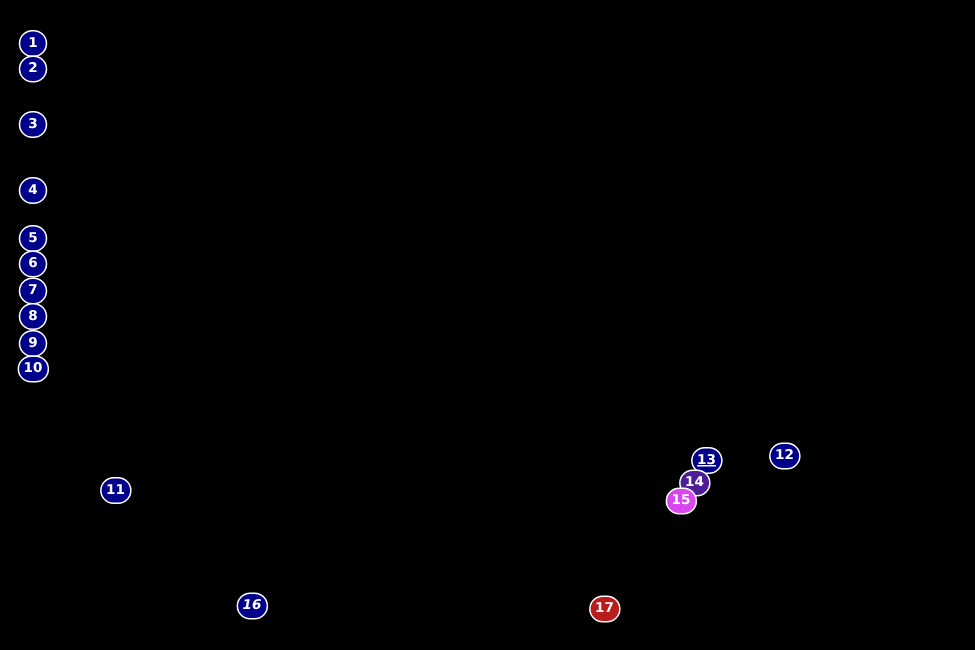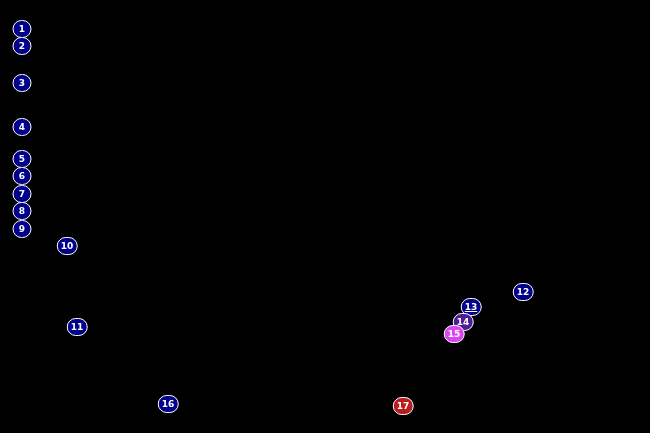--- a/index.html
+++ b/index.html
@@ -41,21 +41,21 @@
 
 <div class="mark-badge" style="left: 22px; top: 29px; background: rgb(0, 0, 139); border-color: rgb(255, 255, 255); color: rgb(255, 255, 255);">1</div>
     <div class="mark-badge" style="left: 22px; top: 46px; background: rgb(0, 0, 139); border-color: rgb(255, 255, 255); color: rgb(255, 255, 255);">2</div>
     <div class="mark-badge" style="left: 22px; top: 83px; background: rgb(0, 0, 139); border-color: rgb(255, 255, 255); color: rgb(255, 255, 255);">3</div>
     <div class="mark-badge" style="left: 22px; top: 127px; background: rgb(0, 0, 139); border-color: rgb(255, 255, 255); color: rgb(255, 255, 255);">4</div>
     <div class="mark-badge" style="left: 22px; top: 159px; background: rgb(0, 0, 139); border-color: rgb(255, 255, 255); color: rgb(255, 255, 255);">5</div>
     <div class="mark-badge" style="left: 22px; top: 176px; background: rgb(0, 0, 139); border-color: rgb(255, 255, 255); color: rgb(255, 255, 255);">6</div>
     <div class="mark-badge" style="left: 22px; top: 194px; background: rgb(0, 0, 139); border-color: rgb(255, 255, 255); color: rgb(255, 255, 255);">7</div>
     <div class="mark-badge" style="left: 22px; top: 211px; background: rgb(0, 0, 139); border-color: rgb(255, 255, 255); color: rgb(255, 255, 255);">8</div>
     <div class="mark-badge" style="left: 22px; top: 229px; background: rgb(0, 0, 139); border-color: rgb(255, 255, 255); color: rgb(255, 255, 255);">9</div>
-    <div class="mark-badge" style="left: 22px; top: 246px; background: rgb(0, 0, 139); border-color: rgb(255, 255, 255); color: rgb(255, 255, 255); margin-left: 45px;">10</div>
+    <div class="mark-badge" style="left: 22px; top: 246px; background: rgb(0, 0, 139); border-color: rgb(255, 255, 255); color: rgb(255, 255, 255);">10</div>
     <div class="mark-badge" style="left: 77px; top: 327px; background: rgb(0, 0, 139); border-color: rgb(255, 255, 255); color: rgb(255, 255, 255);">11</div>
-    <div class="mark-badge" style="left: 482px; top: 292px; background: rgb(0, 0, 139); border-color: rgb(255, 255, 255); color: rgb(255, 255, 255); margin-left: 41px;">12</div>
+    <div class="mark-badge" style="left: 482px; top: 304px; background: rgb(0, 0, 139); border-color: rgb(255, 255, 255); color: rgb(255, 255, 255); margin-left: 41px;">12</div>
     <div class="mark-badge" style="left: 471px; top: 307px; background: rgb(0, 0, 139); border-color: rgb(255, 255, 255); color: rgb(255, 255, 255); text-decoration: underline;">13</div>
     <div class="mark-badge" style="left: 463px; top: 322px; background: #4c1d95; border-color: rgb(255, 255, 255); color: rgb(255, 255, 255);">14</div>
     <div class="mark-badge" style="left: 454px; top: 334px; background: #d946ef; border-color: rgb(255, 255, 255); color: rgb(255, 255, 255);">15</div>
-    <div class="mark-badge" style="left: 168px; top: 404px; background: rgb(0, 0, 139); border-color: rgb(255, 255, 255); color: rgb(255, 255, 255);">16</div>
+    <div class="mark-badge" style="left: 168px; top: 404px; background: rgb(0, 0, 139); border-color: rgb(255, 255, 255); color: rgb(255, 255, 255); font-style: italic;">16</div>
     <div class="mark-badge" style="left: 403px; top: 406px; background: #b91c1c; border-color: rgb(255, 255, 255); color: rgb(255, 255, 255);">17</div>
   </div>
 
 </body></html>

